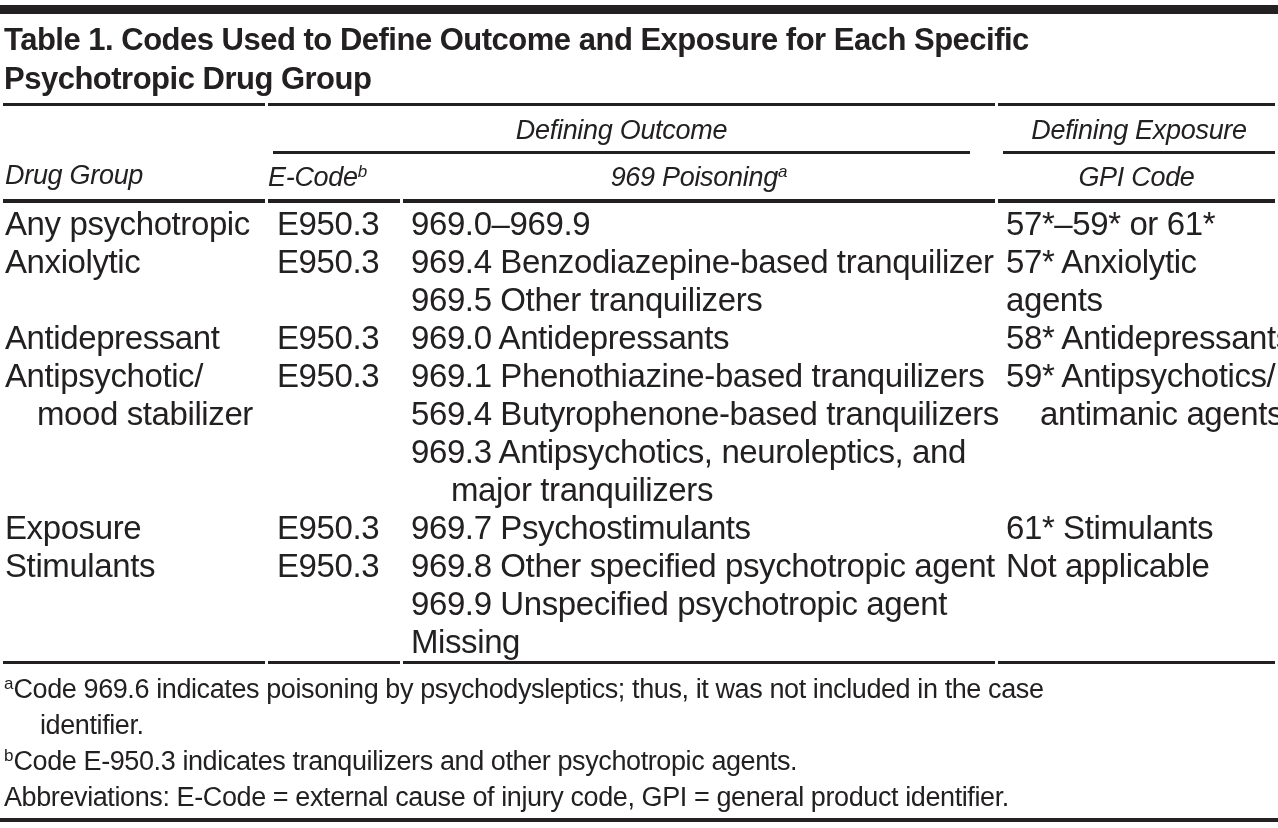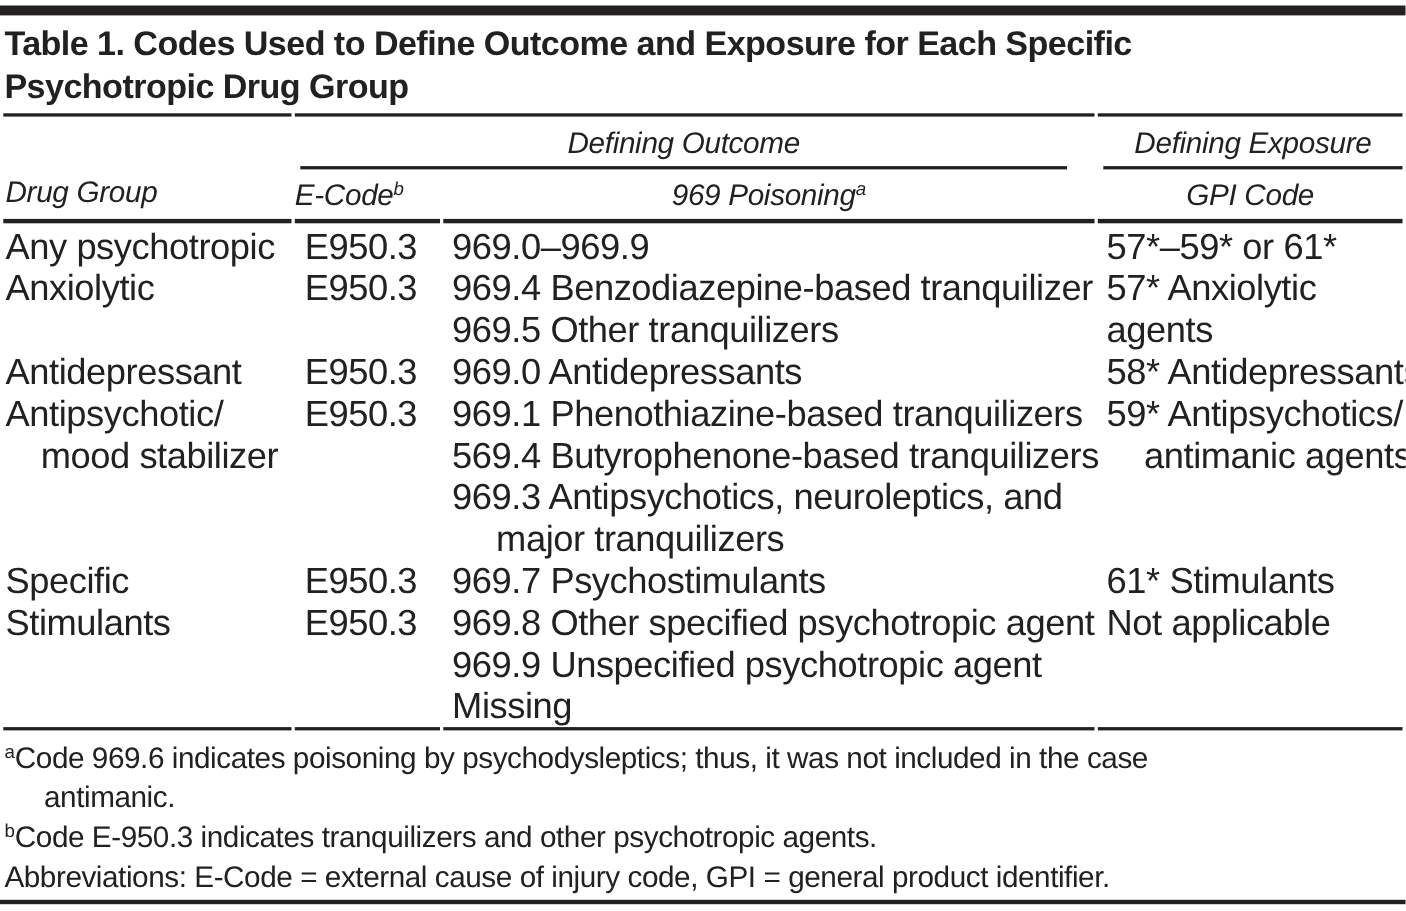--- a/index.html
+++ b/index.html
@@ -217,21 +217,21 @@
             <div class="line">969.3 Antipsychotics, neuroleptics, and</div>
             <div class="line indent">major tranquilizers</div>
           </td>
           <td class="gpi-code-cell">
             <div class="line">59* Antipsychotics/</div>
             <div class="line indent">antimanic agents</div>
           </td>
         </tr>
         <tr>
           <td class="drug-group-cell">
-            <div class="line">Specific</div>
+            <div class="line">Exposure</div>
           </td>
           <td class="e-code-cell">
             <div class="line">E950.3</div>
           </td>
           <td class="poisoning-cell">
             <div class="line">969.7 Psychostimulants</div>
           </td>
           <td class="gpi-code-cell">
             <div class="line">61* Stimulants</div>
           </td>
@@ -250,20 +250,20 @@
           </td>
           <td class="gpi-code-cell">
             <div class="line">Not applicable</div>
           </td>
         </tr>
       </tbody>
   </table>
 
   <div class="footnotes">
     <div class="fn-line"><sup>a</sup><span>Code 969.6 indicates poisoning by psychodysleptics; thus, it was not included in the case</span></div>
-    <div class="fn-line indent">antimanic.</div>
+    <div class="fn-line indent">identifier.</div>
     <div class="fn-line"><sup>b</sup><span>Code E-950.3 indicates tranquilizers and other psychotropic agents.</span></div>
     <div class="fn-line">Abbreviations: E-Code = external cause of injury code, GPI = general product identifier.</div>
   </div>
 
   <div class="bottom-rule"></div>
 
 </div>
 
 </body></html>

